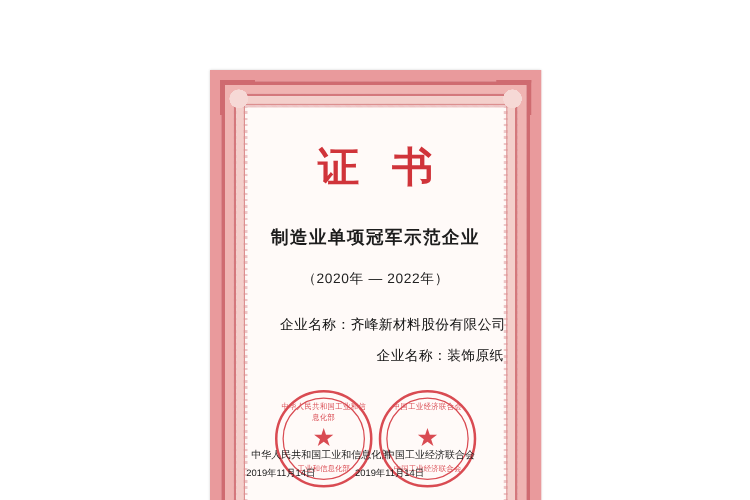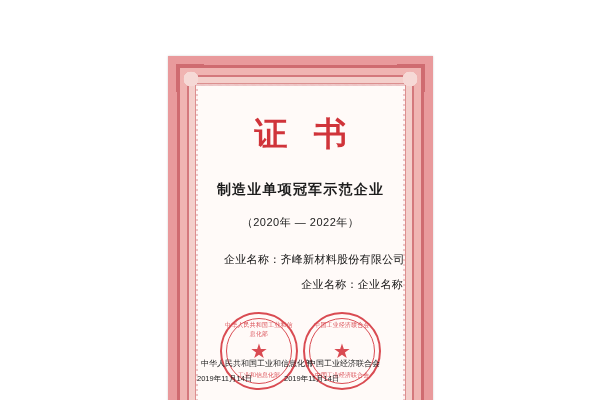--- a/index.html
+++ b/index.html
@@ -234,21 +234,21 @@
 
       <div class="title-sub">制造业单项冠军示范企业</div>
 
       <div class="title-period">（2020年 — 2022年）</div>
 
       <div class="fields">
         <div class="field-row">
           <span class="field-label">企业名称：</span><span class="field-value">齐峰新材料股份有限公司</span>
         </div>
         <div class="field-row">
-          <span class="field-label">企业名称：</span><span class="field-value">企业名称</span>
+          <span class="field-label">企业名称：</span><span class="field-value">装饰原纸</span>
         </div>
       </div>
 
       <div class="seals">
 
         <div class="seal seal-left">
           <div class="ring-inner"></div>
           <div class="arc-text">中华人民共和国工业和信息化部</div>
           <div class="star">★</div>
           <div class="bottom-text">工业和信息化部</div>

